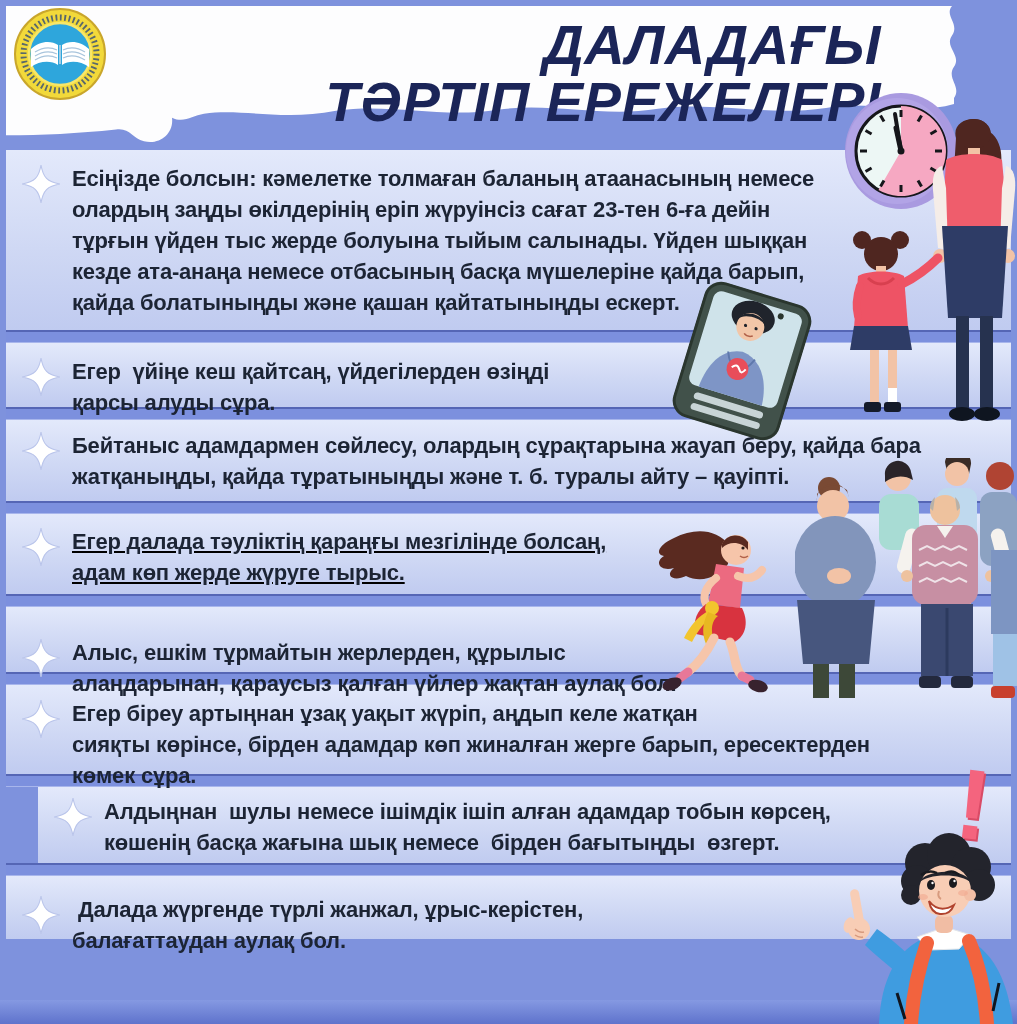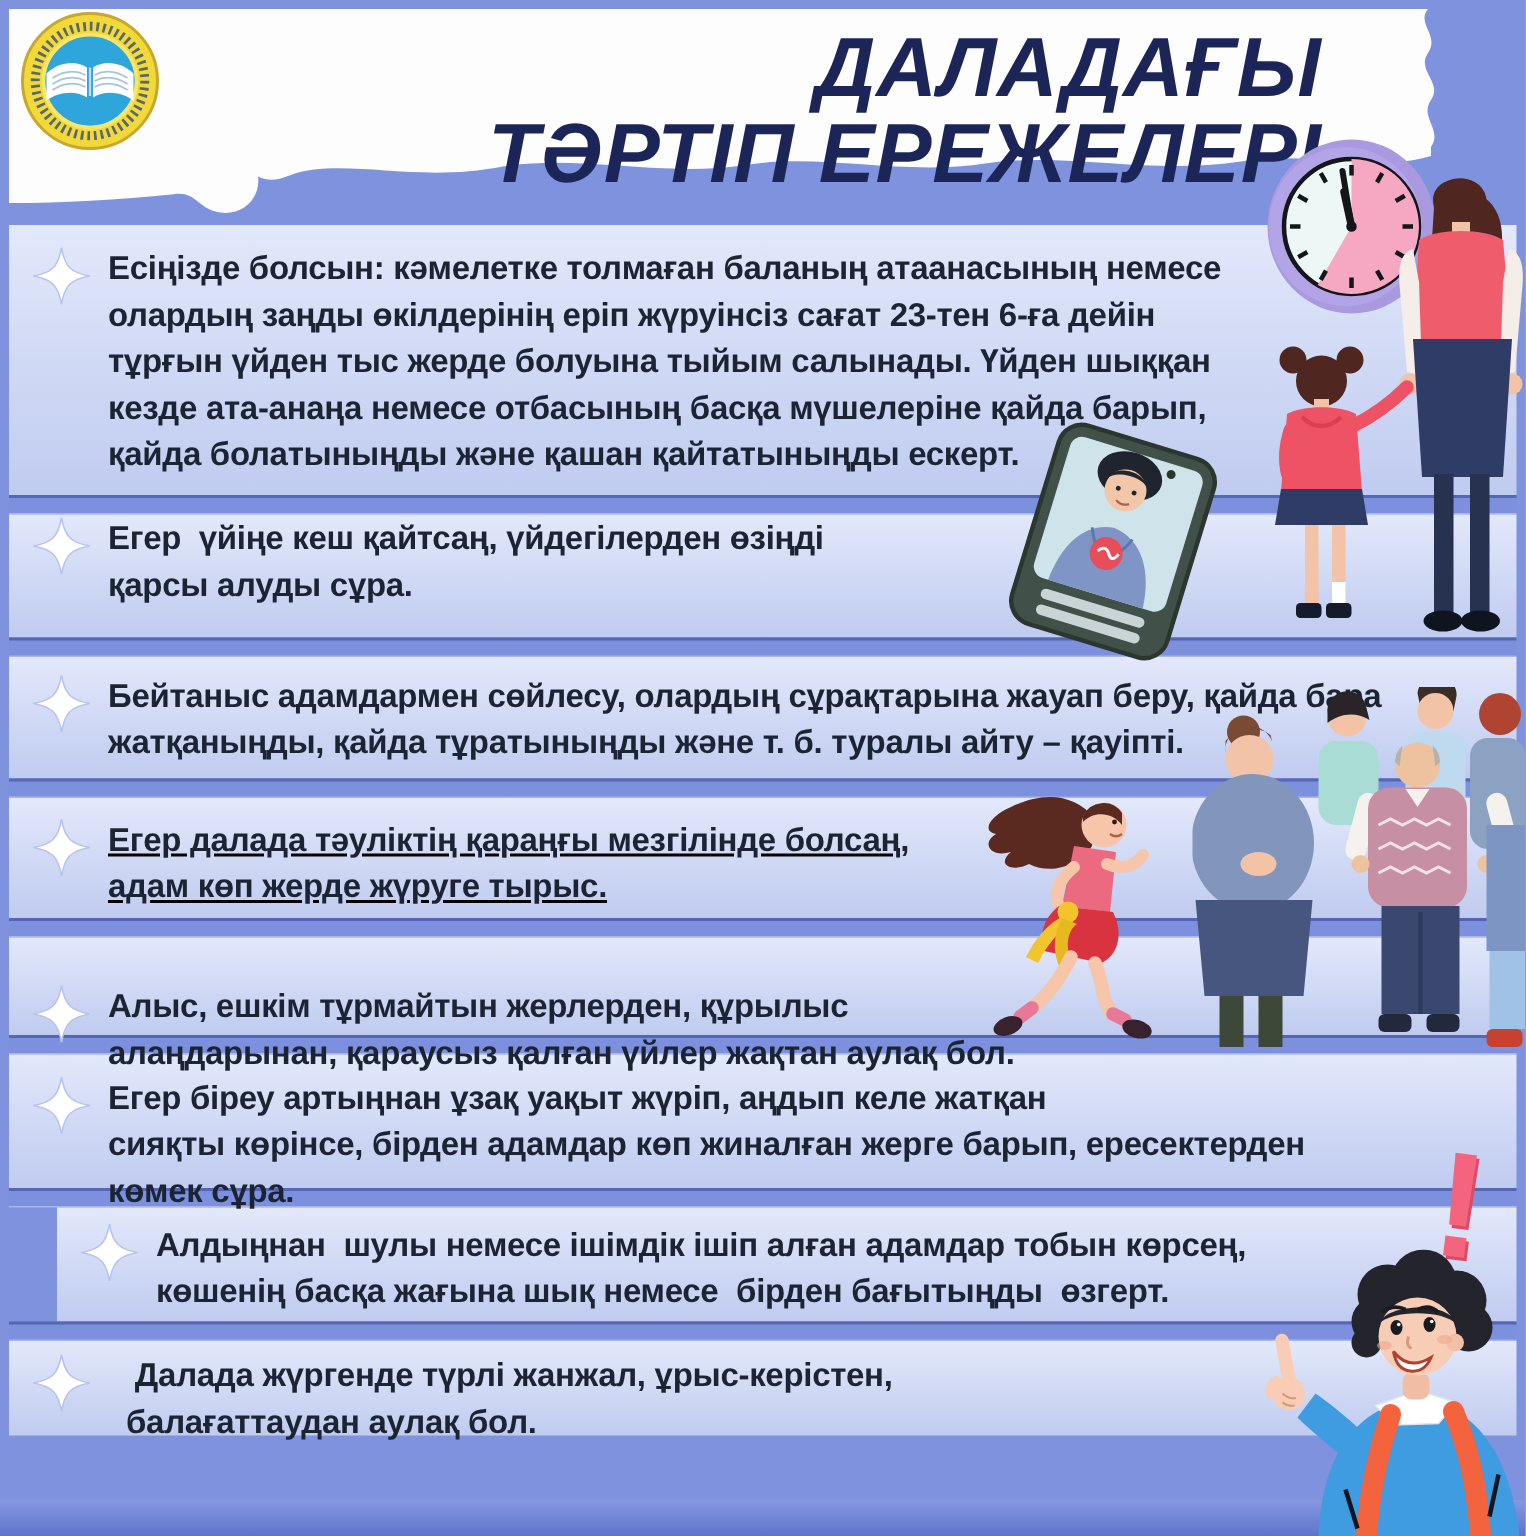--- a/index.html
+++ b/index.html
@@ -9,27 +9,27 @@
   .header-wave{position:absolute;left:0;top:0;width:100%;height:100%;}
   .logo{position:absolute;left:7px;top:1px;width:94px;height:94px;}
   .title{position:absolute;left:170px;right:130px;top:10px;margin:0;
          font-size:56px;line-height:57px;font-weight:bold;font-style:italic;
          color:#1B2558;text-align:right;white-space:pre-line;letter-spacing:0.5px;}
   
   .rows{position:absolute;left:6px;top:150px;width:1005px;}
   .row{display:flex;align-items:flex-start;background:linear-gradient(180deg,#E3E9FB 0%,#CFD8F4 55%,#C0CBF0 100%);
        padding-left:16px;box-sizing:border-box;}
   .r1{height:180px;padding-top:13px;}
-  .r2{height:82px;}
+  .r2{height:64px;padding-top:13px;}
   .r3{height:81px;padding-top:10px;}
   .r4{height:80px;padding-top:12px;text-decoration:underline;}
   .r5{height:65px;padding-top:30px;}
   .r6{height:89px;padding-top:13px;}
   .r7{height:76px;padding-top:9px;margin-left:32px;}
-  .r8{height:63px;padding-top:7px;gap:12px;}
+  .r8{height:63px;padding-top:18px;}
   .sep{height:13px;background:#7C90DE;border-top:2px solid #5566B5;border-bottom:1px solid #A8B6EC;box-sizing:border-box;}
   .star{flex:0 0 38px;margin-right:12px;margin-top:2px;}
   .rule-text{margin:0;font-size:22px;line-height:31px;font-weight:bold;color:#1C2434;
              white-space:pre;letter-spacing:-0.2px;}
   .bottom-band{position:absolute;left:0;right:0;bottom:0;height:24px;z-index:4;
                background:linear-gradient(180deg,#8599E2,#5F73CC);}
   
   .ill{position:absolute;z-index:5;pointer-events:none;}
   .ill-clock{left:840px;top:90px;width:122px;height:122px;}
   .ill-mother{left:838px;top:108px;width:178px;height:326px;}

